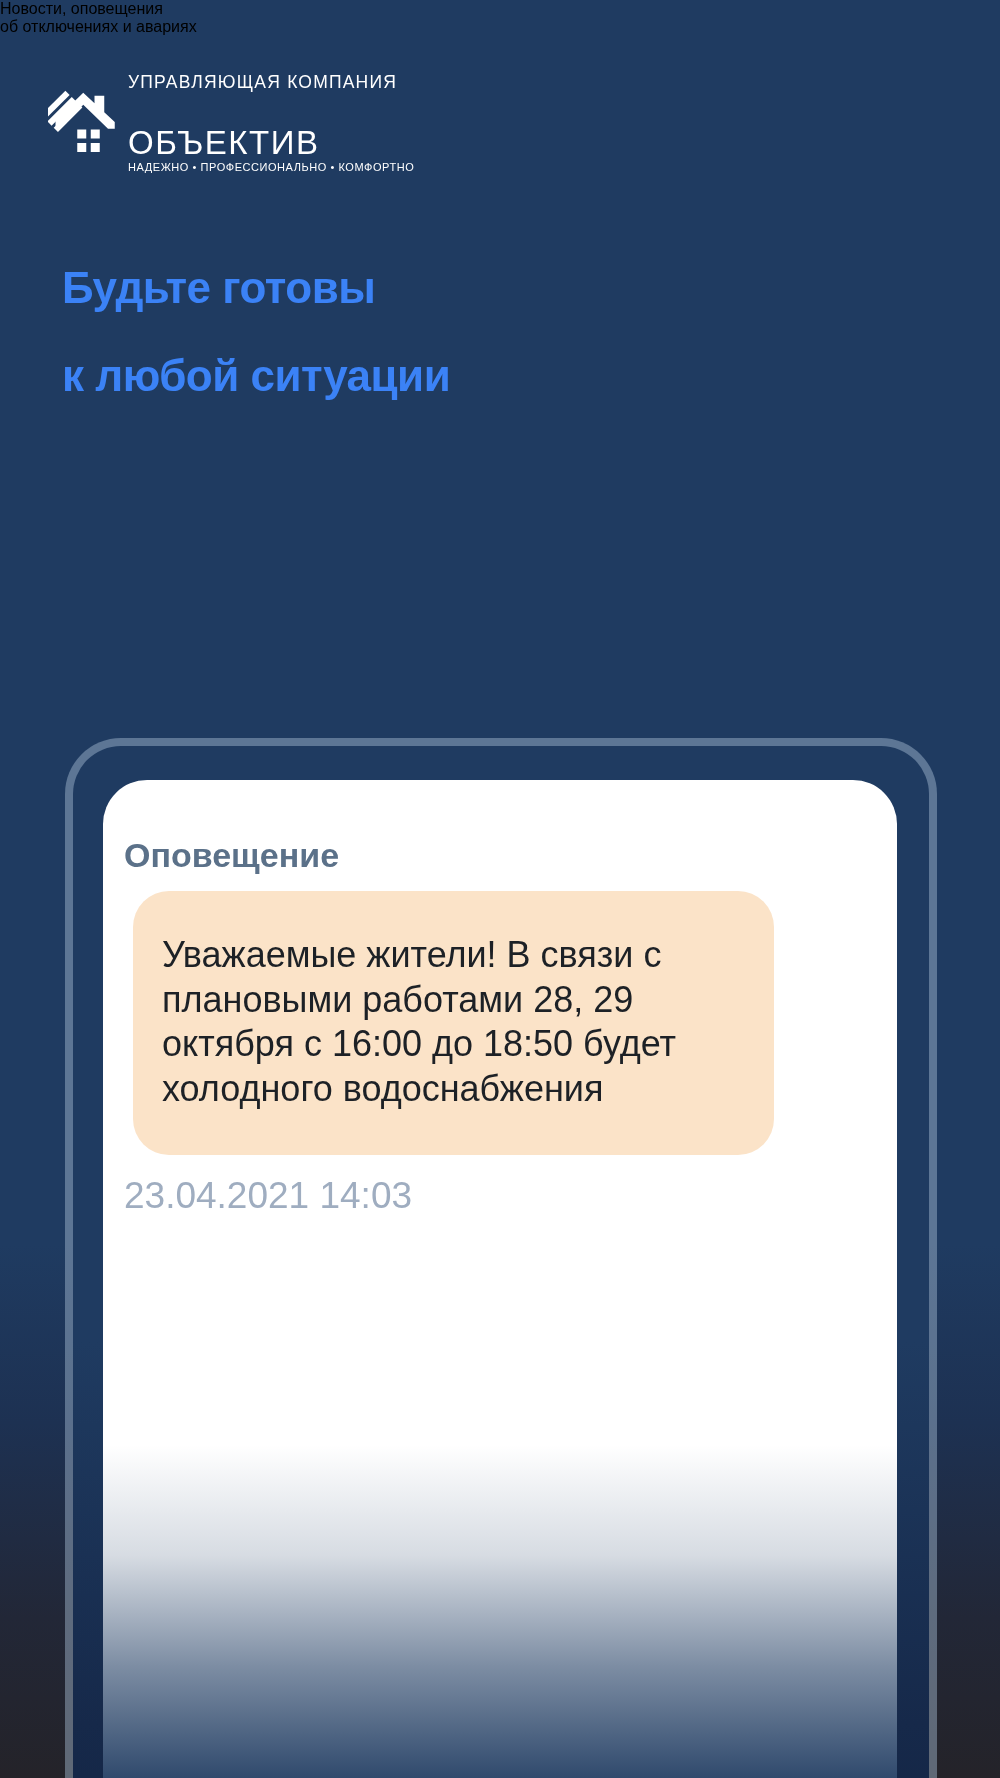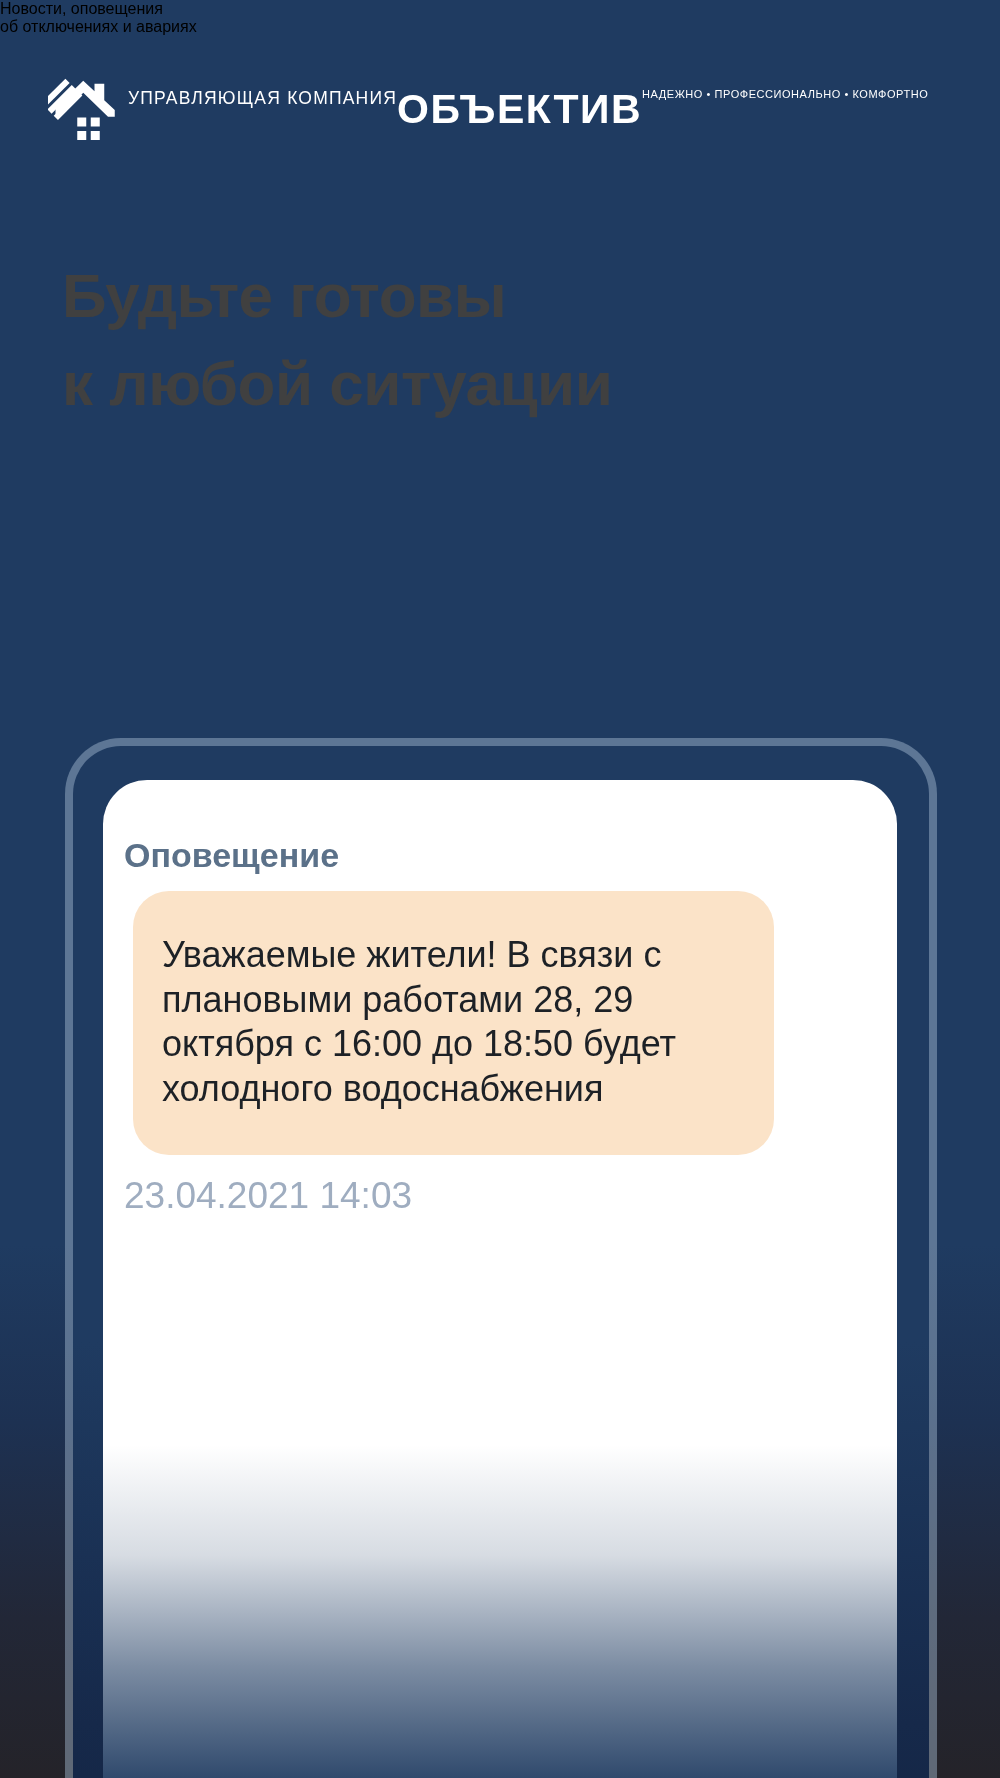--- a/index.html
+++ b/index.html
@@ -7,29 +7,29 @@
   body {
     position:relative;
     font-family:"Liberation Sans","DejaVu Sans",sans-serif;
     overflow:hidden;
     background:linear-gradient(180deg,#1f3b61 0%,#1f3b61 70%,#1d3152 80%,#222737 91%,#242329 100%);
   }
 
   
   .logo { position:absolute; left:48px; top:72px; display:flex; align-items:center; gap:8px; }
   .logo-icon { width:72px; height:76px; flex:0 0 auto; }
-  .logo-text { display:flex; flex-direction:row; color:#ffffff; }
+  .logo-text { display:flex; flex-direction:column; color:#ffffff; }
   .logo-company { font-size:17.5px; letter-spacing:1.2px; font-weight:400; white-space:nowrap; }
-  .logo-brand { font-size:41px; font-weight:700; letter-spacing:1.5px; line-height:1.05; white-space:nowrap; }
+  .logo-brand { font-size:33px; font-weight:400; letter-spacing:1.5px; line-height:1.05; white-space:nowrap;margin-top:33px; }
   .logo-tagline { font-size:11px; letter-spacing:0.55px; font-weight:400; white-space:nowrap; margin-top:0; }
 
   
   .hero-title {
-    position:absolute; left:62px; top:252px;
-    color:#404040; font-size:62px; font-weight:700; line-height:88px; letter-spacing:-0.5px;
+    position:absolute; left:62px; top:244px;
+    color:#3b82f6; font-size:44px; font-weight:700; line-height:88px; letter-spacing:-0.5px;
   }
   .hero-subtitle {
     position:absolute; left:62px; top:532px;
     color:#ffffff; font-size:42px; font-weight:400; line-height:56px;
   }
 
   
   .phone-frame {
     position:absolute; left:65px; top:738px; width:872px; height:1200px;
     border:8px solid rgba(168,190,214,0.45);

